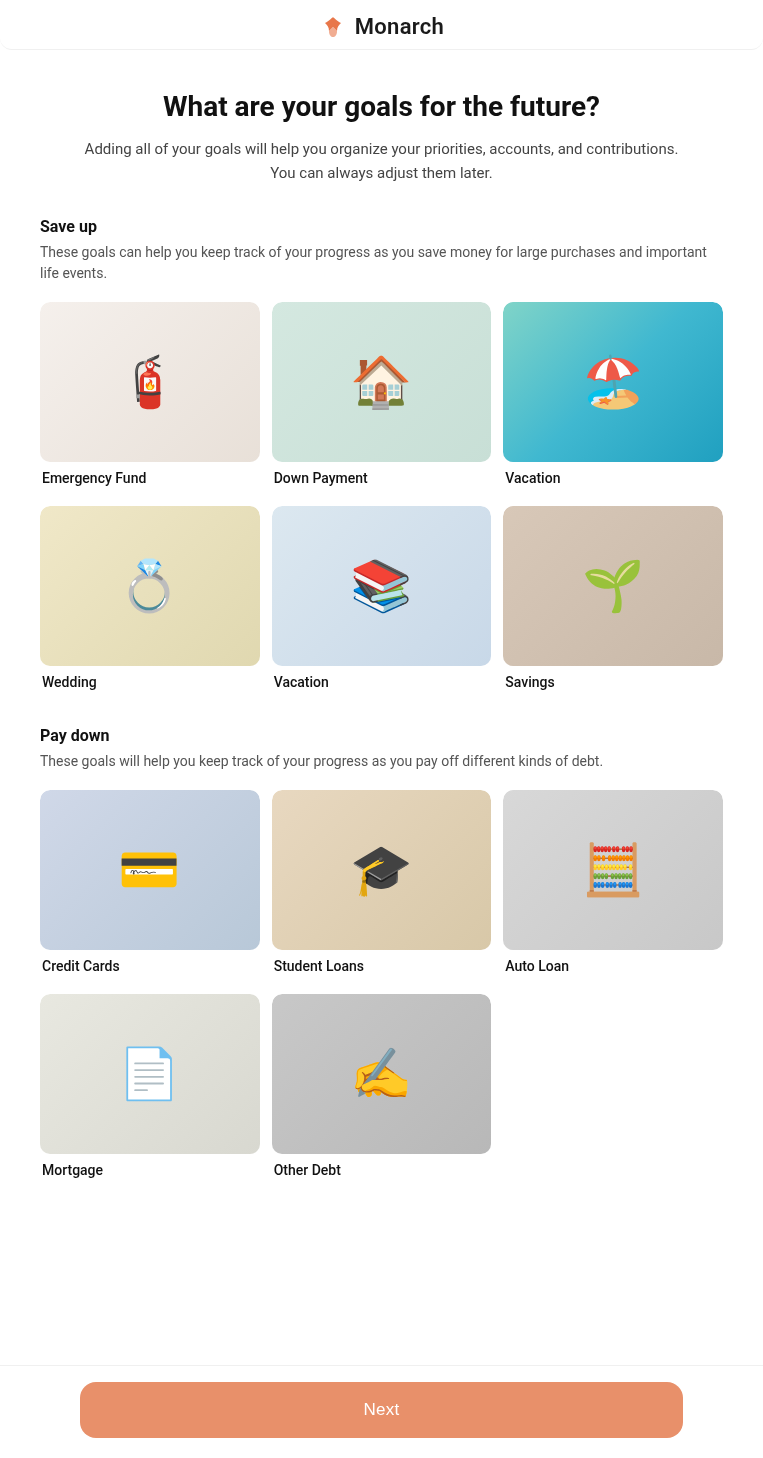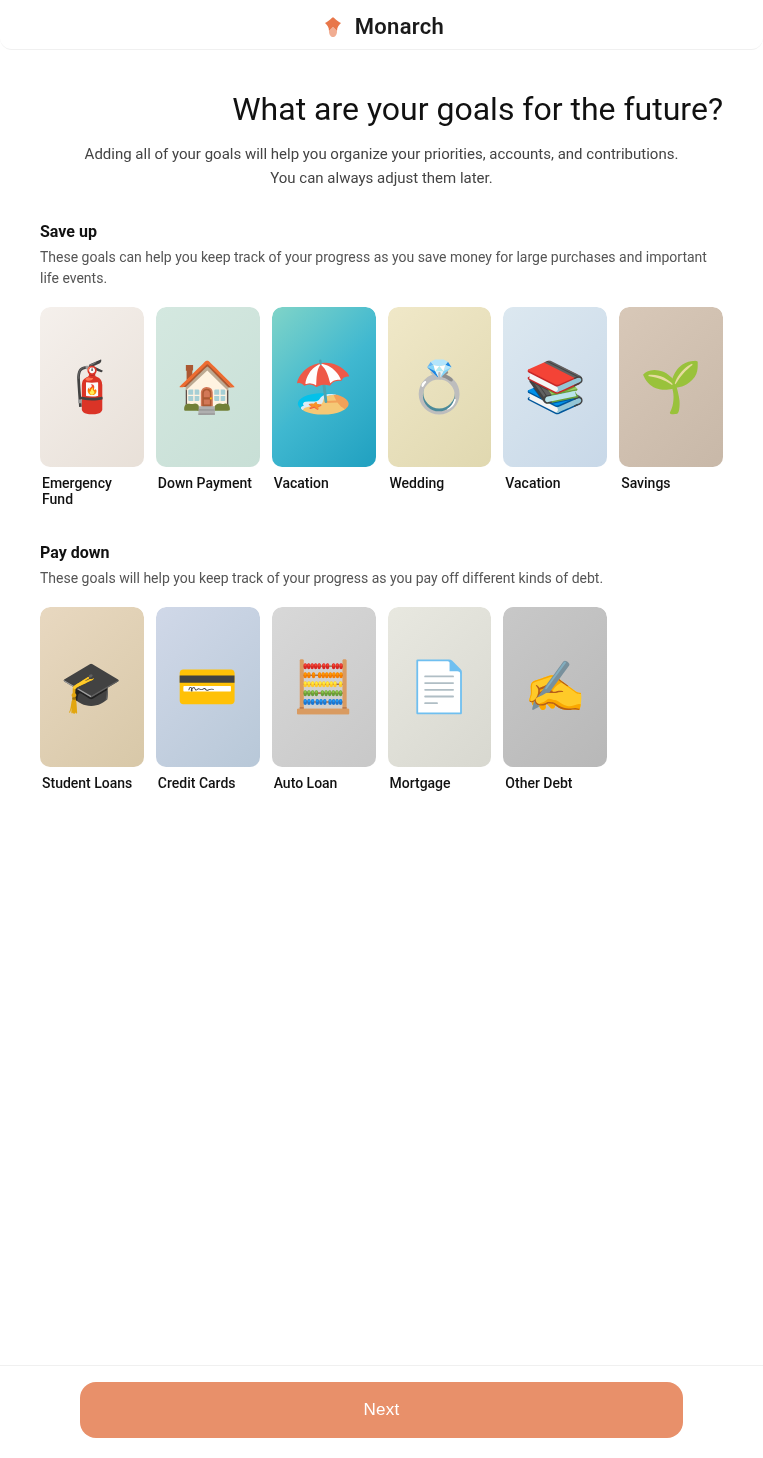--- a/index.html
+++ b/index.html
@@ -30,23 +30,23 @@
       font-weight: 600;
       color: #1a1a1a;
       letter-spacing: 0.3px;
     }
 
     .main-content {
       padding: 40px 40px 100px 40px;
     }
 
     .page-title {
-      font-size: 32px;
-      font-weight: 400;
-      text-align: right;
+      font-size: 28px;
+      font-weight: 700;
+      text-align: center;
       color: #111111;
       margin-bottom: 14px;
     }
 
     .page-description {
       font-size: 15px;
       text-align: center;
       color: #444444;
       line-height: 1.6;
       margin-bottom: 32px;
@@ -61,21 +61,21 @@
 
     .section-description {
       font-size: 14px;
       color: #555555;
       margin-bottom: 18px;
       line-height: 1.5;
     }
 
     .goals-grid {
       display: grid;
-      grid-template-columns: repeat(6, 1fr);
+      grid-template-columns: repeat(3, 1fr);
       gap: 12px;
       margin-bottom: 16px;
     }
 
     .goal-item {
       cursor: pointer;
       border-radius: 10px;
       overflow: hidden;
     }
 
@@ -373,27 +373,27 @@
     </div>
   </div>
 
   <div class="section-separator">
     <div class="section-title">Pay down</div>
     <div class="section-description">These goals will help you keep track of your progress as you pay off different kinds of debt.</div>
 
     <div class="goals-grid">
 
       <div class="goal-item">
+        <div class="goal-image-placeholder img-credit-cards"></div>
+        <div class="goal-label">Credit Cards</div>
+      </div>
+
+      <div class="goal-item">
         <div class="goal-image-placeholder img-student-loans"></div>
         <div class="goal-label">Student Loans</div>
-      </div>
-
-      <div class="goal-item">
-        <div class="goal-image-placeholder img-credit-cards"></div>
-        <div class="goal-label">Credit Cards</div>
       </div>
 
       <div class="goal-item">
         <div class="goal-image-placeholder img-auto-loan"></div>
         <div class="goal-label">Auto Loan</div>
       </div>
 
       <div class="goal-item">
         <div class="goal-image-placeholder img-mortgage"></div>
         <div class="goal-label">Mortgage</div>

